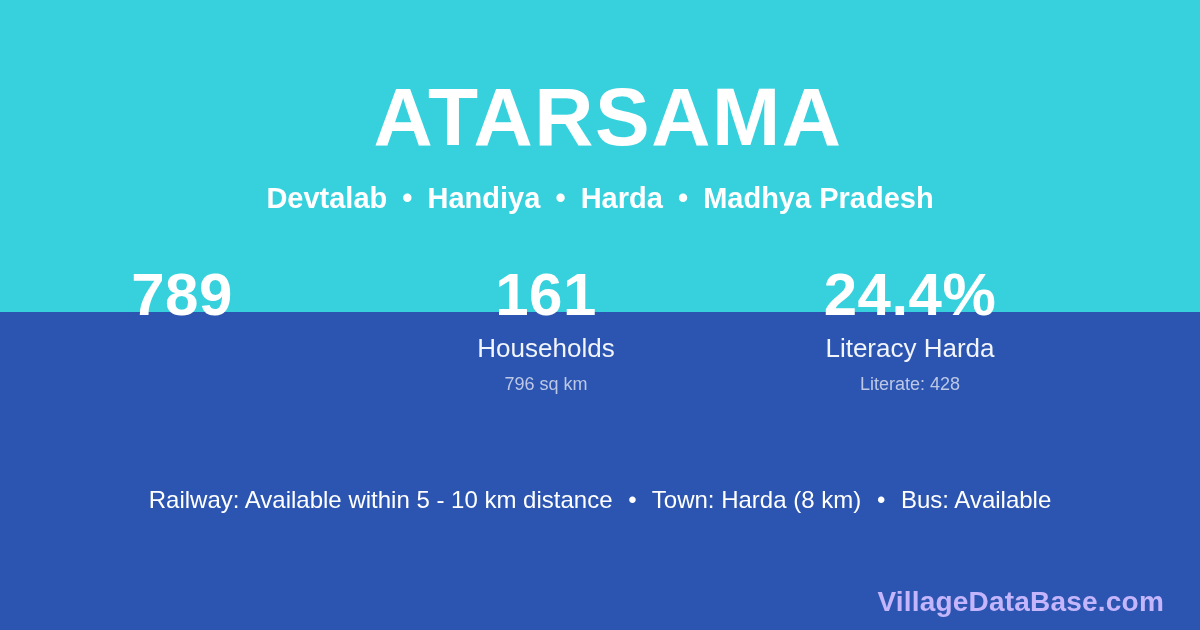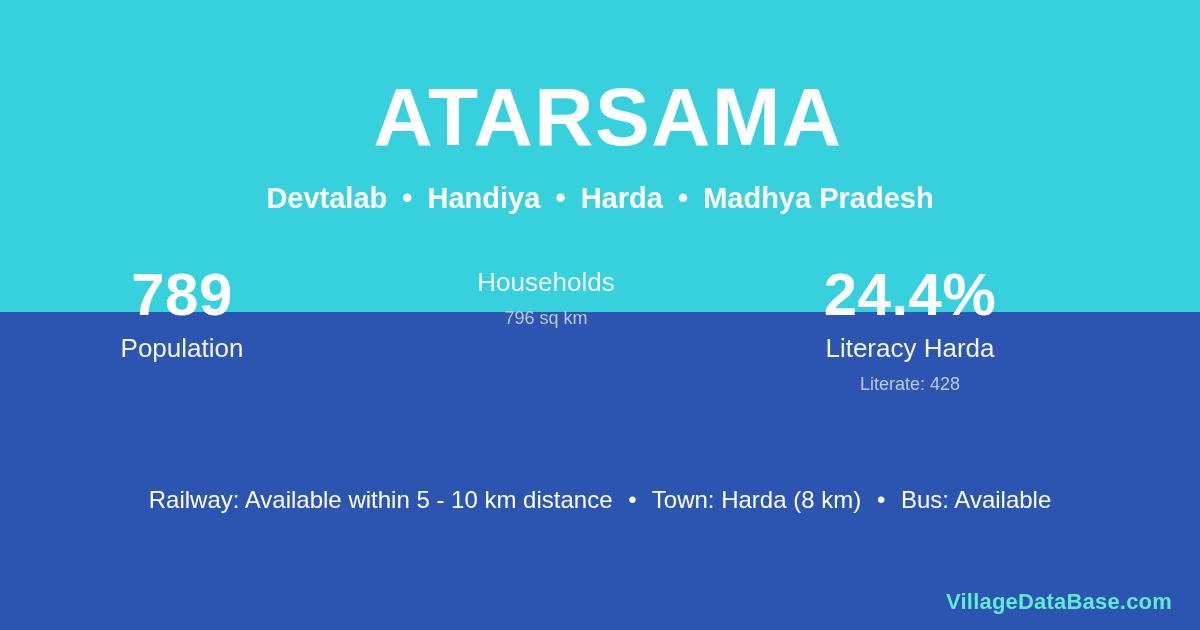--- a/index.html
+++ b/index.html
@@ -112,27 +112,27 @@
     color: #ffffff;
     white-space: nowrap;
   }
   #facilities .sep {
     padding: 0 9px;
     color: #ffffff;
   }
   
   #watermark {
     position: absolute;
-    right: 28px;
+    right: 36px;
     bottom: 14px;
-    font-size: 22px;
+    font-size: 28px;
     font-weight: 700;
     line-height: 28px;
     letter-spacing: 0.2px;
-    color: #5eead4;
+    color: #c4b5fd;
   }
 </style>
 </head>
 <body>
 
 <div id="card">
 
   <div id="cyan-band"></div>
 
   <div id="header">
@@ -146,24 +146,24 @@
       <span>Harda</span>
       <span class="sep">•</span>
       <span>Madhya Pradesh</span>
     </div>
   </div>
 
   <div id="stats">
 
     <div class="stat-col">
       <div class="stat-value">789</div>
-      <div class="stat-label">Population</div>
     </div>
 
     <div class="stat-col">
+      <div class="stat-value">161</div>
       <div class="stat-label">Households</div>
       <div class="stat-sub">796 sq km</div>
     </div>
 
     <div class="stat-col">
       <div class="stat-value">24.4%</div>
       <div class="stat-label">Literacy Harda</div>
       <div class="stat-sub">Literate: 428</div>
     </div>
 

